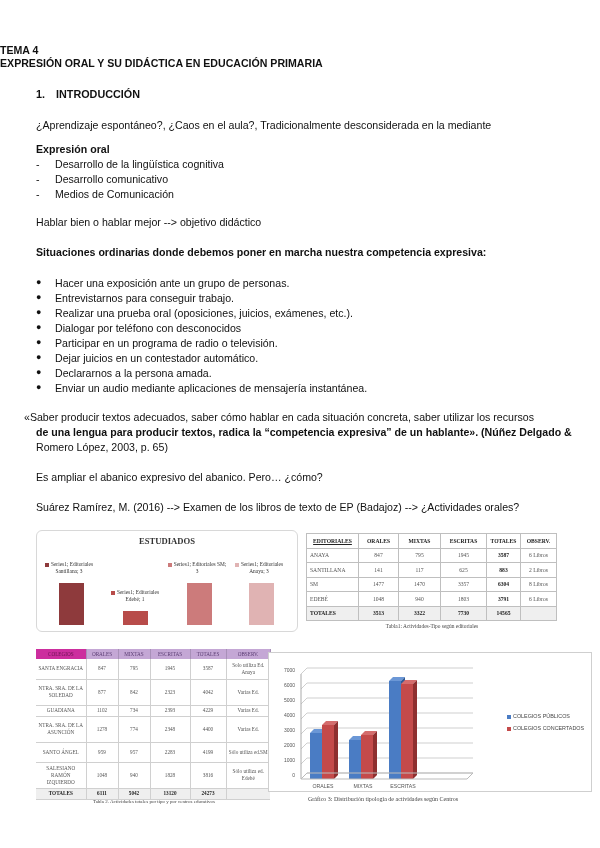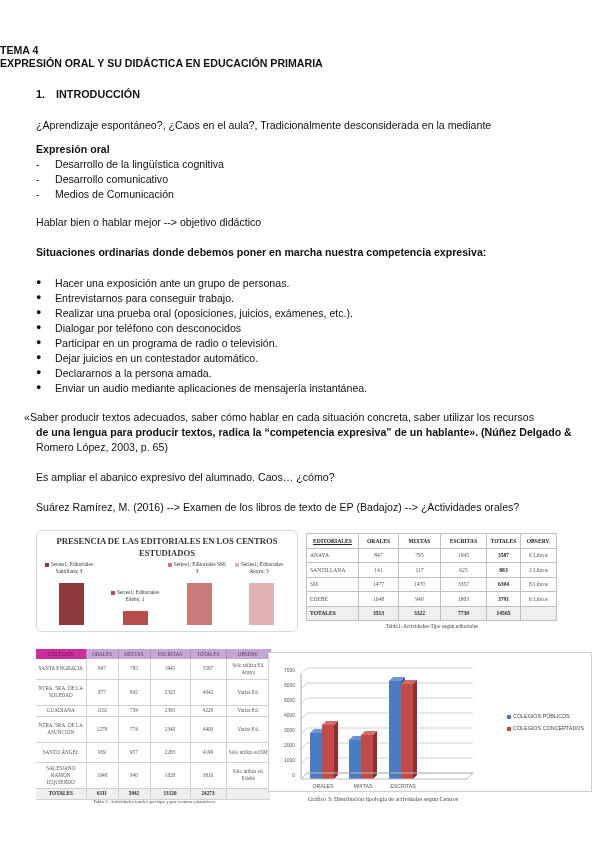--- a/index.html
+++ b/index.html
@@ -111,26 +111,25 @@
   </div>
 <div class="bul-item" style="top:382px;">
     <span class="mark">●</span>
     <span class="txt">Enviar un audio mediante aplicaciones de mensajería instantánea.</span>
   </div>
 
 <div class="abs line" style="left:24px; top:411px;">«Saber producir textos adecuados, saber cómo hablar en cada situación concreta, saber utilizar los recursos</div>
 <div class="abs line" style="left:36px; top:426px;font-weight:bold;">de una lengua para producir textos, radica la “competencia expresiva” de un hablante». (Núñez Delgado &amp;</div>
 <div class="abs line" style="left:36px; top:441px;">Romero López, 2003, p. 65)</div>
 
-<div class="abs line" style="left:36px; top:471px;">Es ampliar el abanico expresivo del alumnado. Caos… ¿cómo?</div>
+<div class="abs line" style="left:36px; top:471px;">Es ampliar el abanico expresivo del abanico. Pero… ¿cómo?</div>
 <div class="abs line" style="left:36px; top:501px;">Suárez Ramírez, M. (2016) --&gt; Examen de los libros de texto de EP (Badajoz) --&gt; ¿Actividades orales?</div>
 
 <div class="chart1">
   <div class="title">
-    <div>PRESENCIA DE LAS EDITORIALES EN LOS CENTROS</div>
     <div>ESTUDIADOS</div>
   </div>
   <div class="lbl" style="left:2px; top:30px;"><span class="sq" style="background:#8e3a3c"></span><span>Series1; Editoriales Santillana; 3</span></div>
   <div class="bar" style="left:22px; height:42px; background:#8e3a3c;"></div>
 
   <div class="lbl" style="left:68px; top:58px;"><span class="sq" style="background:#b84c4a"></span><span>Series1; Editoriales Edebé; 1</span></div>
   <div class="bar" style="left:86px; height:14px; background:#b84c4a;"></div>
 
   <div class="lbl" style="left:130px; top:30px;"><span class="sq" style="background:#cc7b7b"></span><span>Series1; Editoriales SM; 3</span></div>
   <div class="bar" style="left:150px; height:42px; background:#cc7b7b;"></div>

